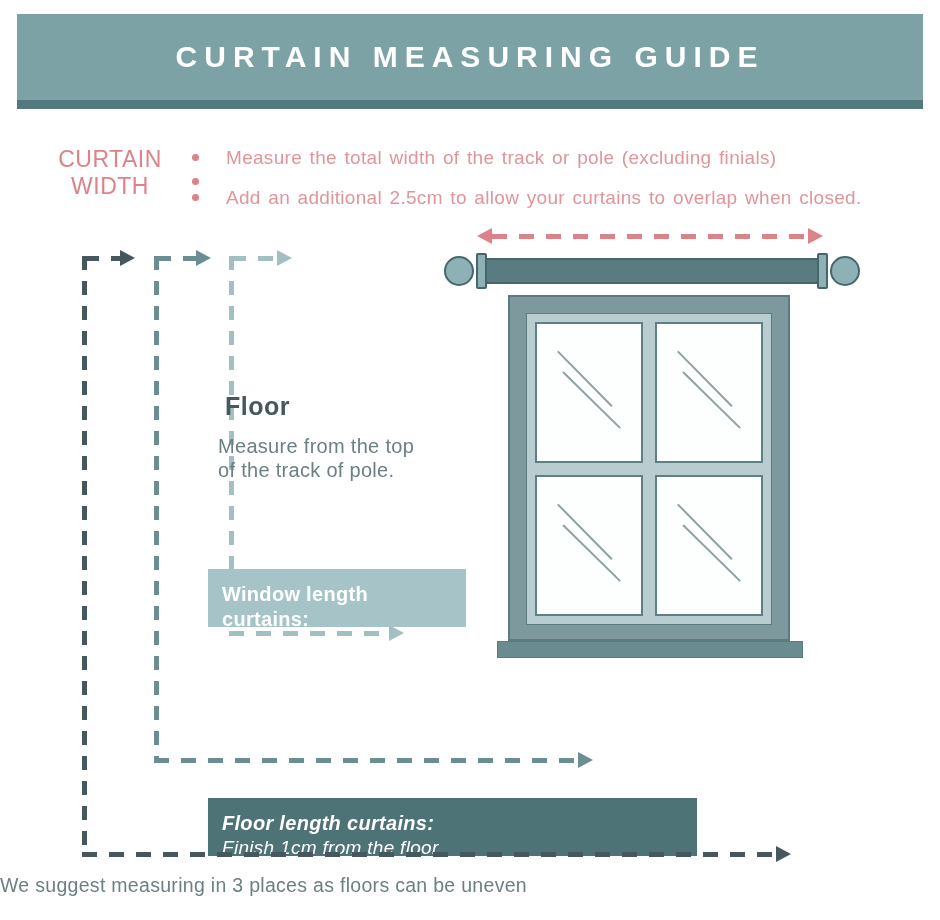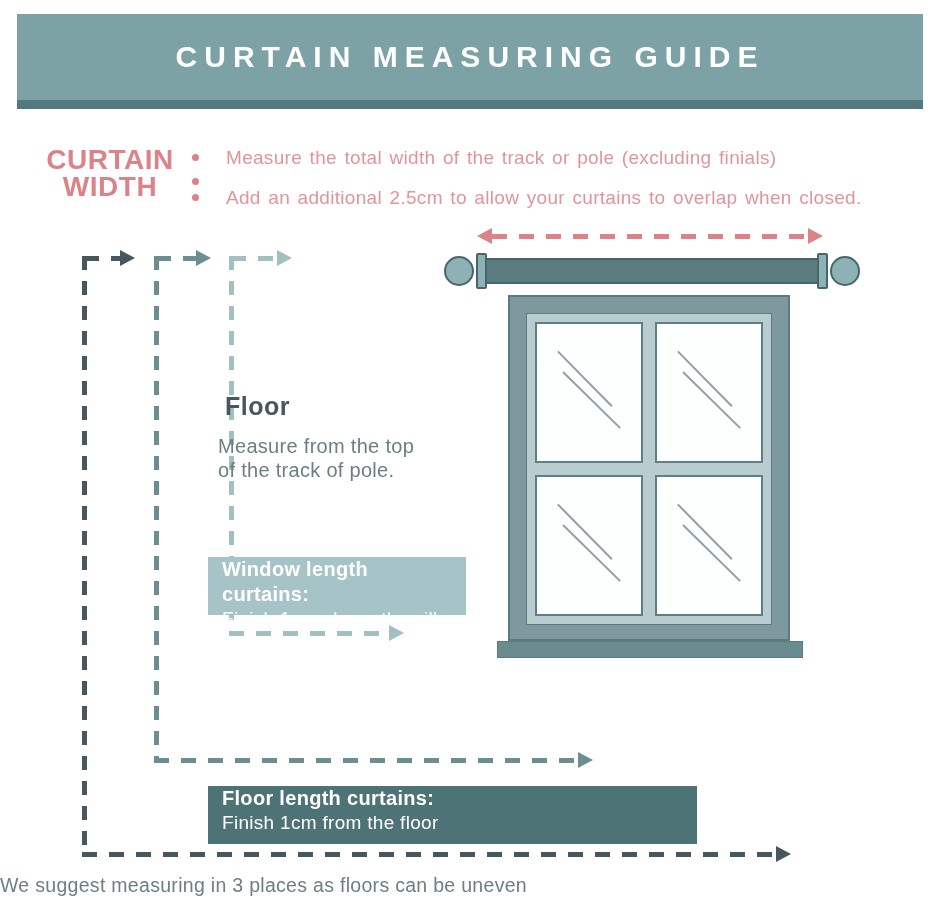--- a/index.html
+++ b/index.html
@@ -7,21 +7,21 @@
   .canvas{position:relative;width:784px;height:920px;background:#ffffff;}
 
   
   .header-bar{position:absolute;left:17px;top:14px;width:906px;height:86px;
     background:var(--header-bg);display:flex;align-items:center;justify-content:center;}
   .header-bar h1{margin:0;color:#ffffff;font-size:30px;font-weight:700;letter-spacing:7px;white-space:nowrap;}
   .header-strip{position:absolute;left:17px;top:100px;width:906px;height:9px;background:var(--header-border);}
 
   
   .cw-label{position:absolute;left:40px;top:146px;width:140px;text-align:center;
-    color:var(--accent-pink);font-size:28px;font-weight:700;line-height:27px;
+    color:var(--accent-pink);font-size:23px;font-weight:400;line-height:27px;
     letter-spacing:.5px;white-space:pre-line;}
   .bullets{position:absolute;left:192px;top:146px;width:720px;display:flex;flex-direction:column;gap:1px;}
   .bullet-row{display:flex;align-items:flex-start;}
   .bullet-dot{flex:0 0 auto;width:7px;height:7px;border-radius:50%;background:var(--accent-pink);margin:8px 27px 0 0;}
   .bullet-text{color:var(--bullet-pink);font-size:19px;line-height:23px;letter-spacing:.3px;word-spacing:2px;}
 
   
   .v-line{position:absolute;width:5px;
     background:repeating-linear-gradient(180deg,currentColor 0 14px,transparent 14px 25px);}
   .h-arrow{position:absolute;height:5px;}
@@ -56,26 +56,26 @@
   .window-sill{position:absolute;left:497px;top:641px;width:306px;height:17px;
     background:var(--sill);border:1px solid var(--window-frame-border);box-sizing:border-box;}
 
   
   .drop-heading{position:absolute;left:225px;top:392px;color:var(--dark-slate);
     font-size:25px;font-weight:700;letter-spacing:.5px;}
   .drop-desc{position:absolute;left:218px;top:434px;width:250px;color:var(--body-gray);
     font-size:20px;line-height:24px;letter-spacing:.3px;white-space:pre-line;}
 
   
-  .len-box{position:absolute;box-sizing:border-box;padding:0 10px 0 14px;color:#ffffff;}
+  .len-box{position:absolute;box-sizing:border-box;padding:13px 10px 0 14px;color:#ffffff;margin-top:12px;}
   .len-box .t{display:block;font-size:20px;font-weight:700;line-height:25px;letter-spacing:.3px;}
   .len-box .s{display:block;font-size:19px;line-height:24px;letter-spacing:.3px;}
   .box-window{left:208px;top:557px;width:258px;height:58px;background:var(--box1-bg);}
   .box-mid{left:208px;top:677px;width:394px;height:57px;background:var(--box2-bg);}
-  .box-floor{left:208px;top:786px;width:489px;height:58px;background:var(--box3-bg);}
+  .box-floor{left:208px;top:786px;width:489px;height:58px;background:var(--box3-bg);font-style:italic;}
 
   
   .footer-note{position:absolute;left:0;top:874px;width:940px;text-align:left;
     color:var(--body-gray);font-size:19.5px;letter-spacing:.3px;}
 </style>
 </head>
 <body>
 
 <div class="canvas">
 

